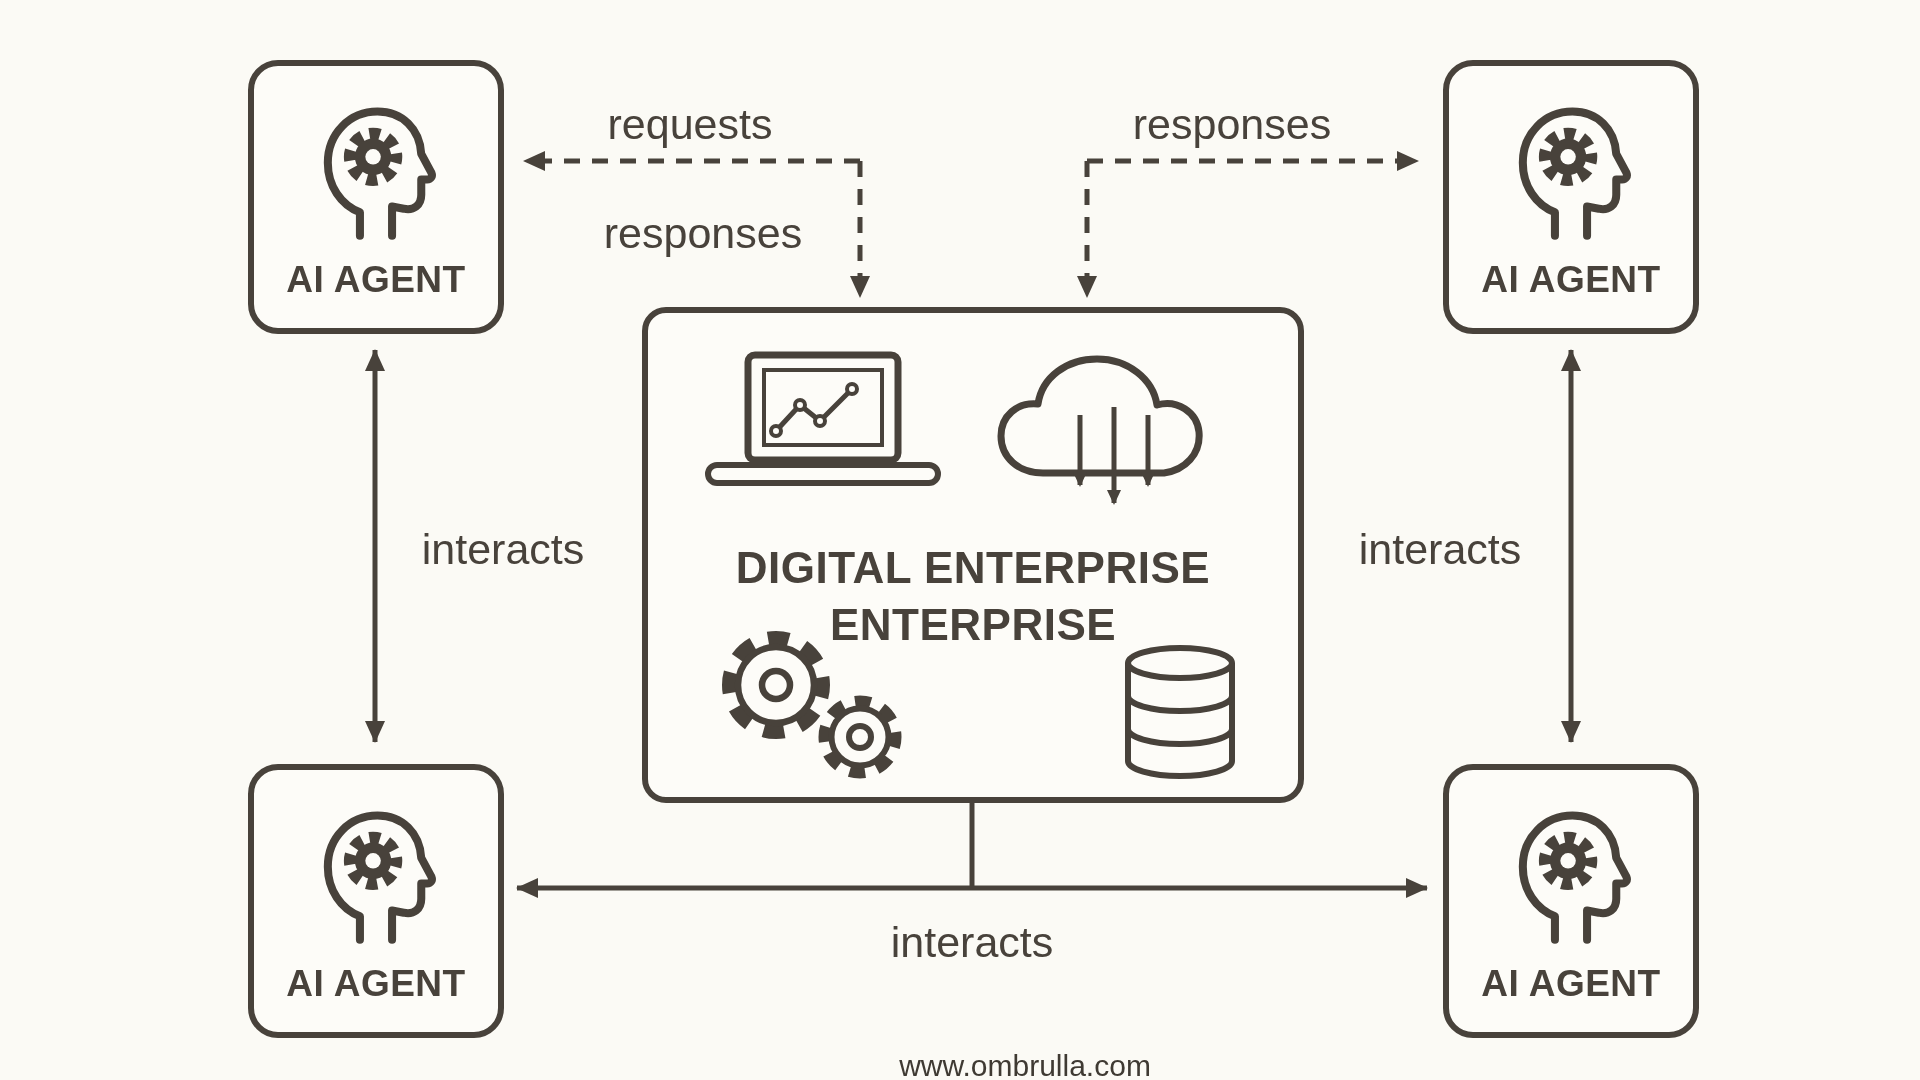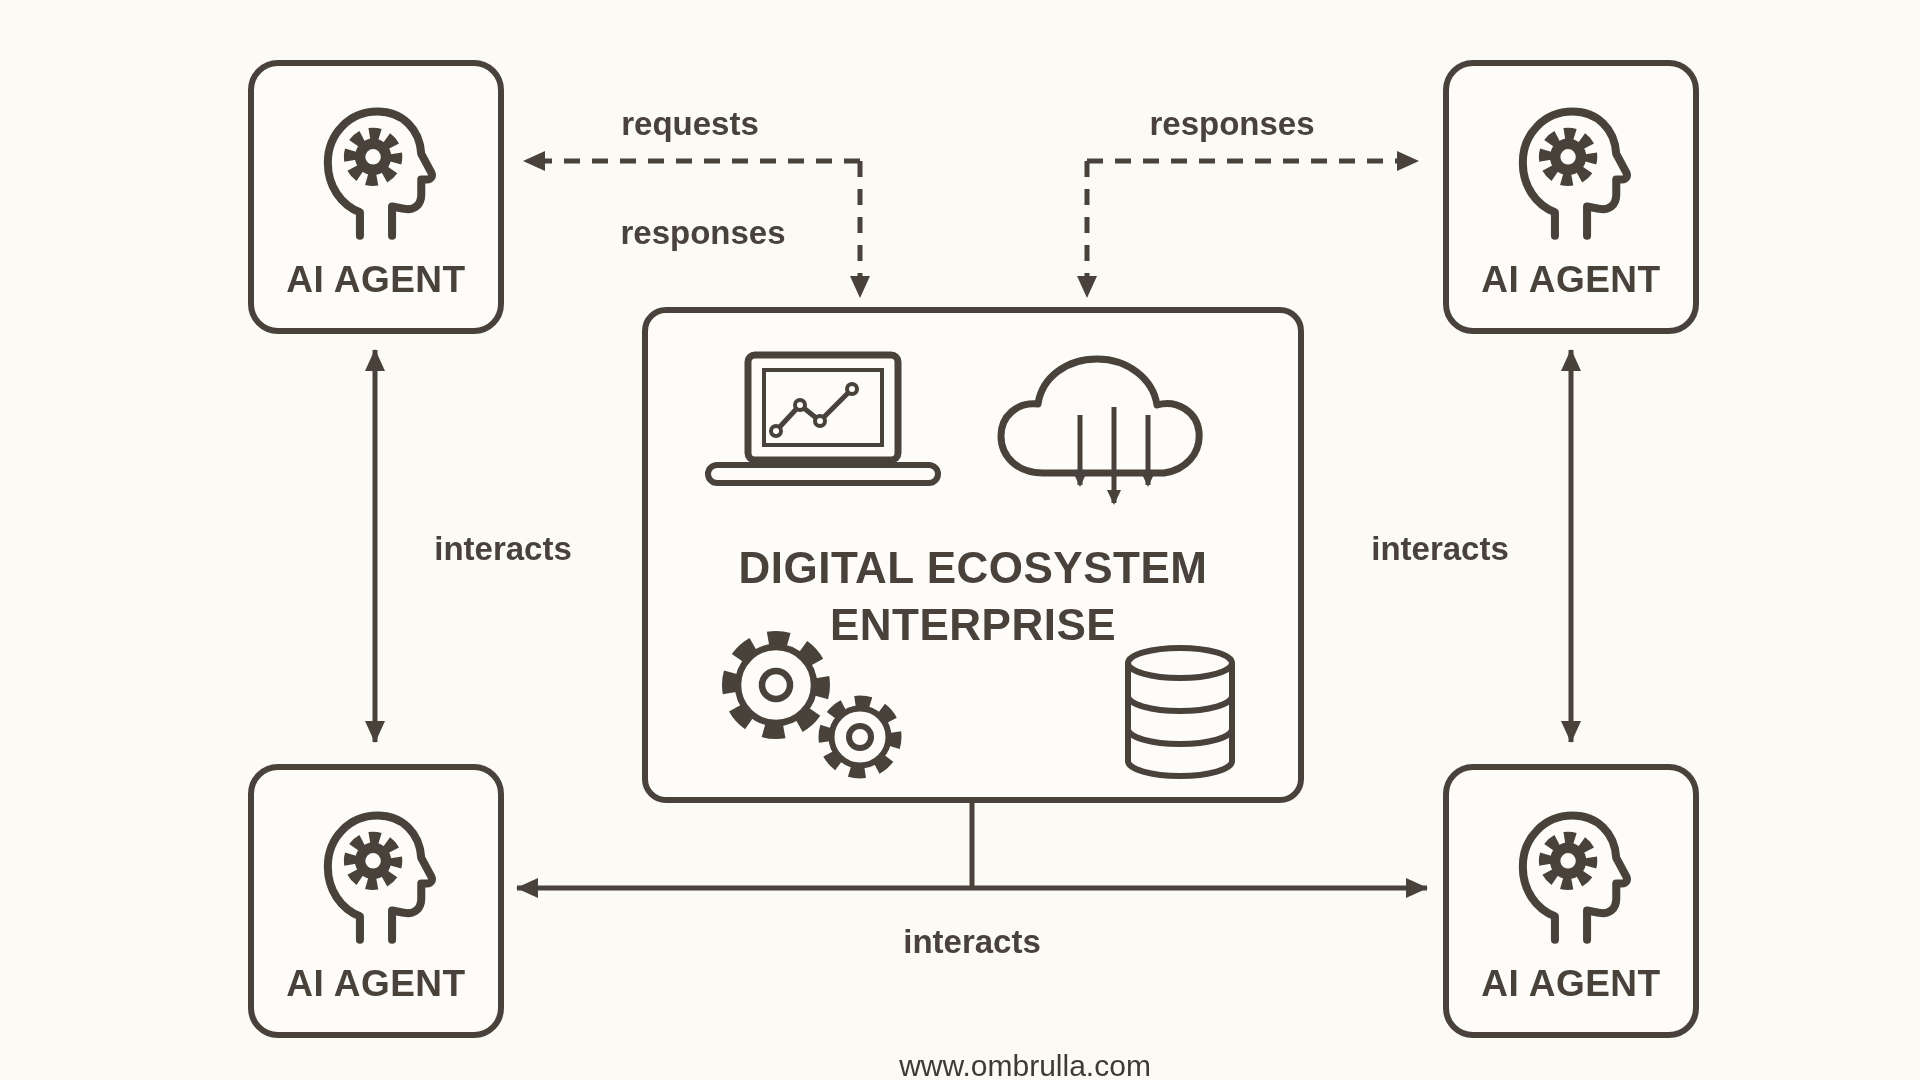--- a/index.html
+++ b/index.html
@@ -33,21 +33,21 @@
     box-sizing:border-box;
   }
   .center-icons { position:absolute; left:0; top:0; width:650px; height:484px; }
   .center-title {
     position:absolute; left:0; right:0; top:226px; text-align:center;
     font-weight:bold; font-size:44px; line-height:1.3; letter-spacing:0.5px;
   }
 
   .wire-label {
     position:absolute; transform:translate(-50%,-50%);
-    font-size:33px; white-space:nowrap;font-weight:bold;
+    font-size:43px; white-space:nowrap;
   }
   .lbl-requests        { left:690px;  top:124px; }
   .lbl-responses-left  { left:703px;  top:233px; }
   .lbl-responses-right { left:1232px; top:124px; }
   .lbl-interacts-left  { left:503px;  top:549px; }
   .lbl-interacts-right { left:1440px; top:549px; }
   .lbl-interacts-bottom{ left:972px;  top:942px; }
 
   .footer {
     position:absolute; left:1025px; top:1026px; transform:translate(-50%,-50%);
@@ -143,21 +143,21 @@
       </g>
 
       <g>
         <path d="M480,350 L480,448 A52,15 0 0 0 584,448 L584,350" fill="#fdfcf8" stroke="#48423b" stroke-width="6"></path>
         <path d="M480,383 A52,15 0 0 0 584,383" fill="none" stroke="#48423b" stroke-width="6"></path>
         <path d="M480,416 A52,15 0 0 0 584,416" fill="none" stroke="#48423b" stroke-width="6"></path>
         <ellipse cx="532" cy="350" rx="52" ry="15" fill="#fdfcf8" stroke="#48423b" stroke-width="6"></ellipse>
       </g>
     </svg>
     <div class="center-title">
-      <div>DIGITAL ECOSYSTEM</div>
+      <div>DIGITAL ENTERPRISE</div>
       <div>ENTERPRISE</div>
     </div>
   </div>
 
   <span class="wire-label lbl-requests">requests</span>
   <span class="wire-label lbl-responses-left">responses</span>
   <span class="wire-label lbl-responses-right">responses</span>
   <span class="wire-label lbl-interacts-left">interacts</span>
   <span class="wire-label lbl-interacts-right">interacts</span>
   <span class="wire-label lbl-interacts-bottom">interacts</span>

